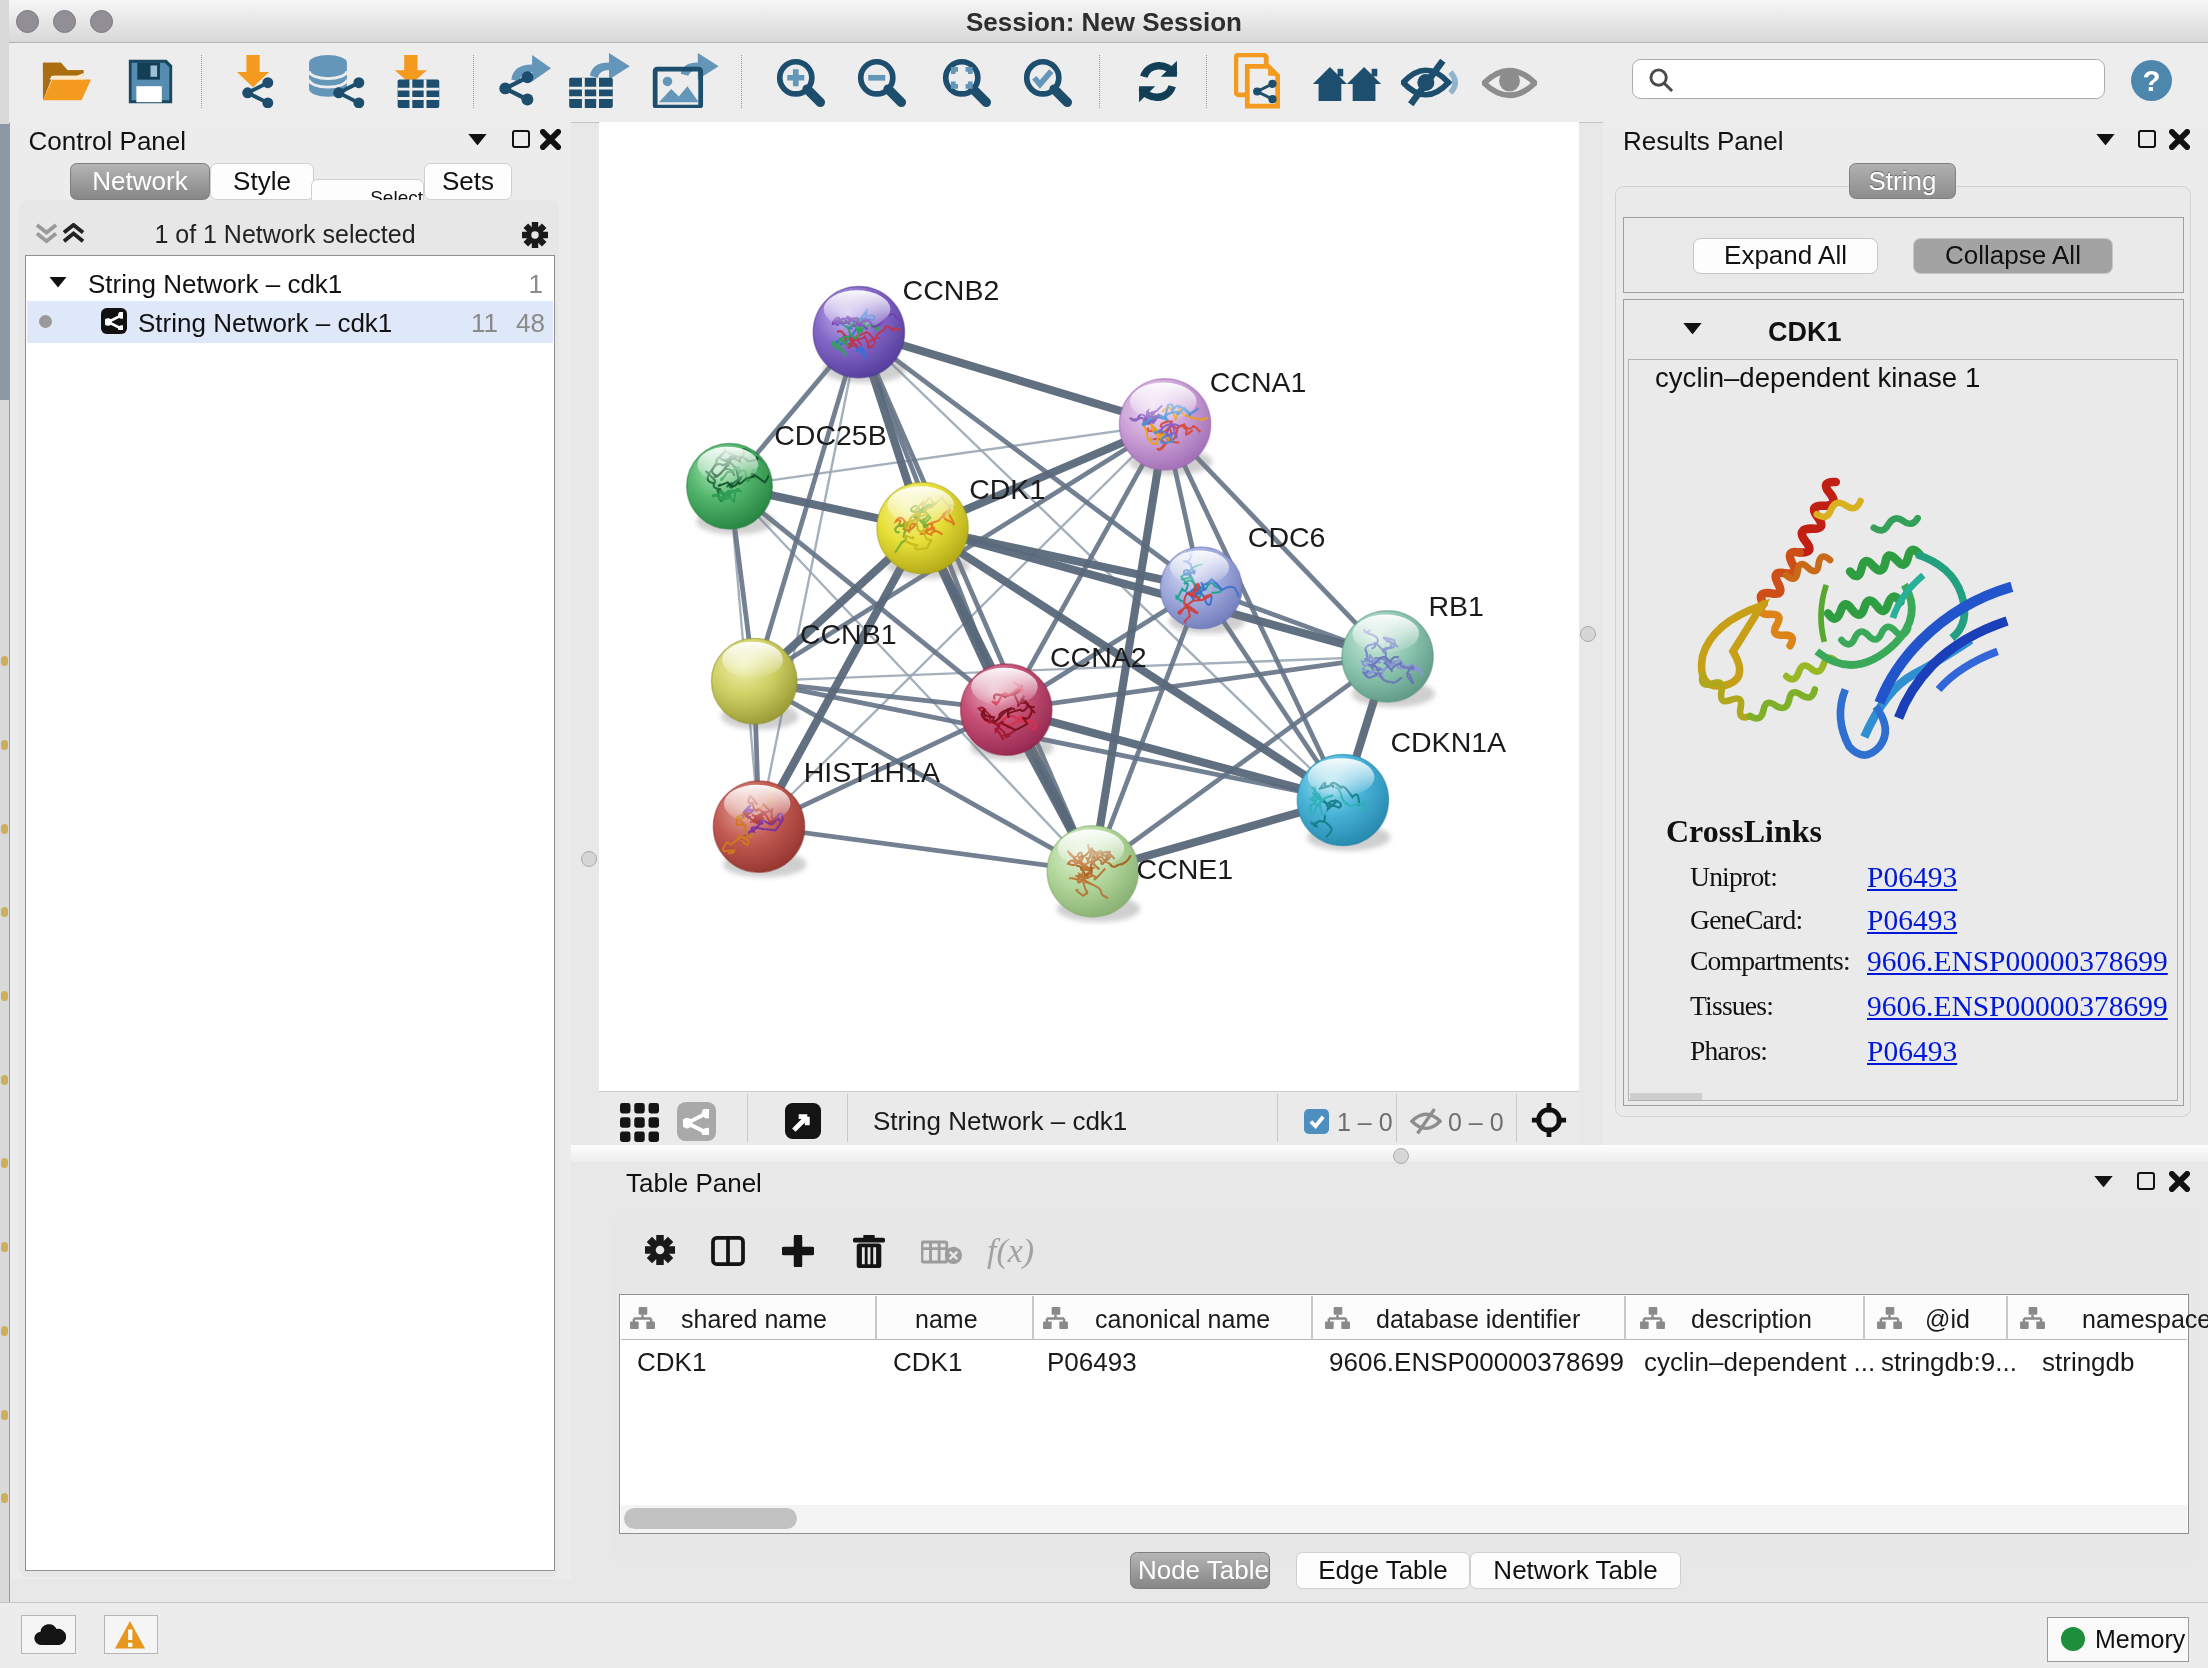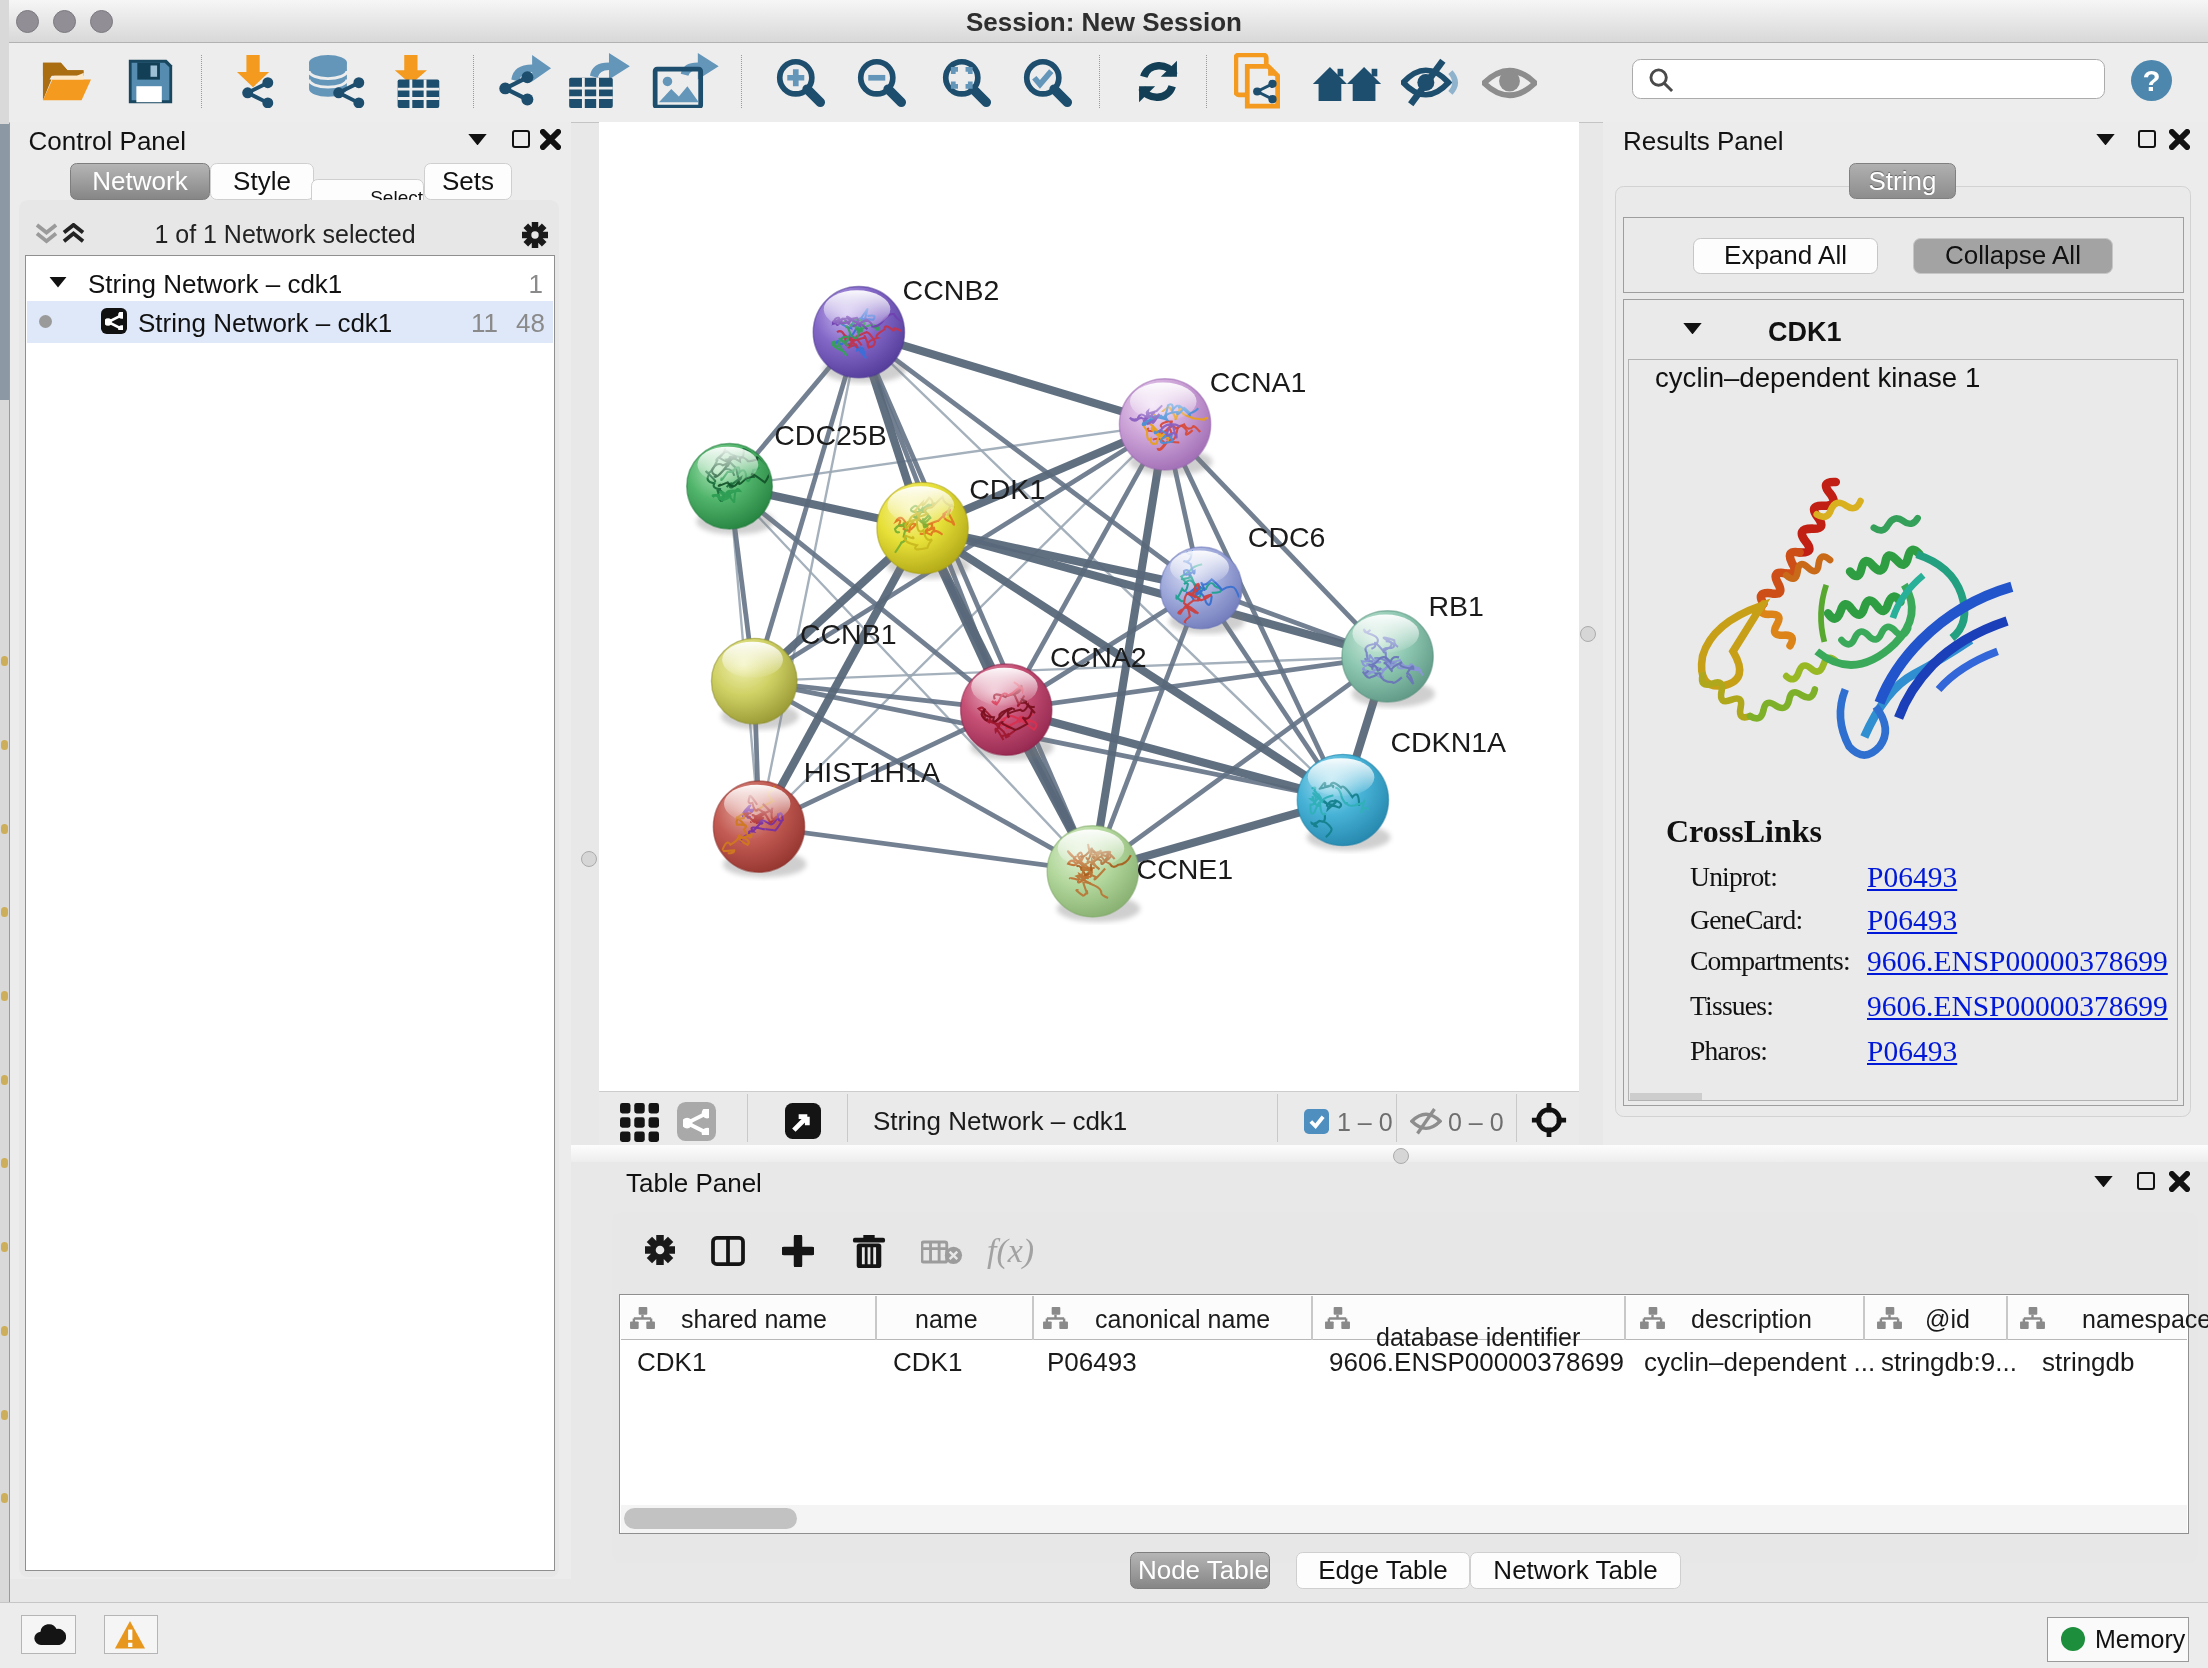--- a/index.html
+++ b/index.html
@@ -723,21 +723,21 @@
   </svg>
 <div class="abs" style="left:1095px;top:1305px;font-size:25px;color:#1a1a1a;">canonical name</div>
 <svg class="abs" style="left:1325px;top:1307px;" width="25" height="23" viewBox="0 0 26 24">
     <g fill="#8a8a8a">
       <rect x="9" y="0" width="9" height="8" rx="1"></rect>
       <rect x="0" y="15" width="9" height="8" rx="1"></rect>
       <rect x="17" y="15" width="9" height="8" rx="1"></rect>
       <path d="M13 8 v4 M4 12 h18 M4 12 v4 M22 12 v4" stroke="#8a8a8a" stroke-width="2.5" fill="none"></path>
     </g>
   </svg>
-<div class="abs" style="left:1376px;top:1305px;font-size:25px;color:#1a1a1a;margin-top:18px;">database identifier</div>
+<div class="abs" style="left:1376px;top:1305px;font-size:25px;color:#1a1a1a;">database identifier</div>
 <svg class="abs" style="left:1640px;top:1307px;" width="25" height="23" viewBox="0 0 26 24">
     <g fill="#8a8a8a">
       <rect x="9" y="0" width="9" height="8" rx="1"></rect>
       <rect x="0" y="15" width="9" height="8" rx="1"></rect>
       <rect x="17" y="15" width="9" height="8" rx="1"></rect>
       <path d="M13 8 v4 M4 12 h18 M4 12 v4 M22 12 v4" stroke="#8a8a8a" stroke-width="2.5" fill="none"></path>
     </g>
   </svg>
 <div class="abs" style="left:1691px;top:1305px;font-size:25px;color:#1a1a1a;">description</div>
 <svg class="abs" style="left:1877px;top:1307px;" width="25" height="23" viewBox="0 0 26 24">

